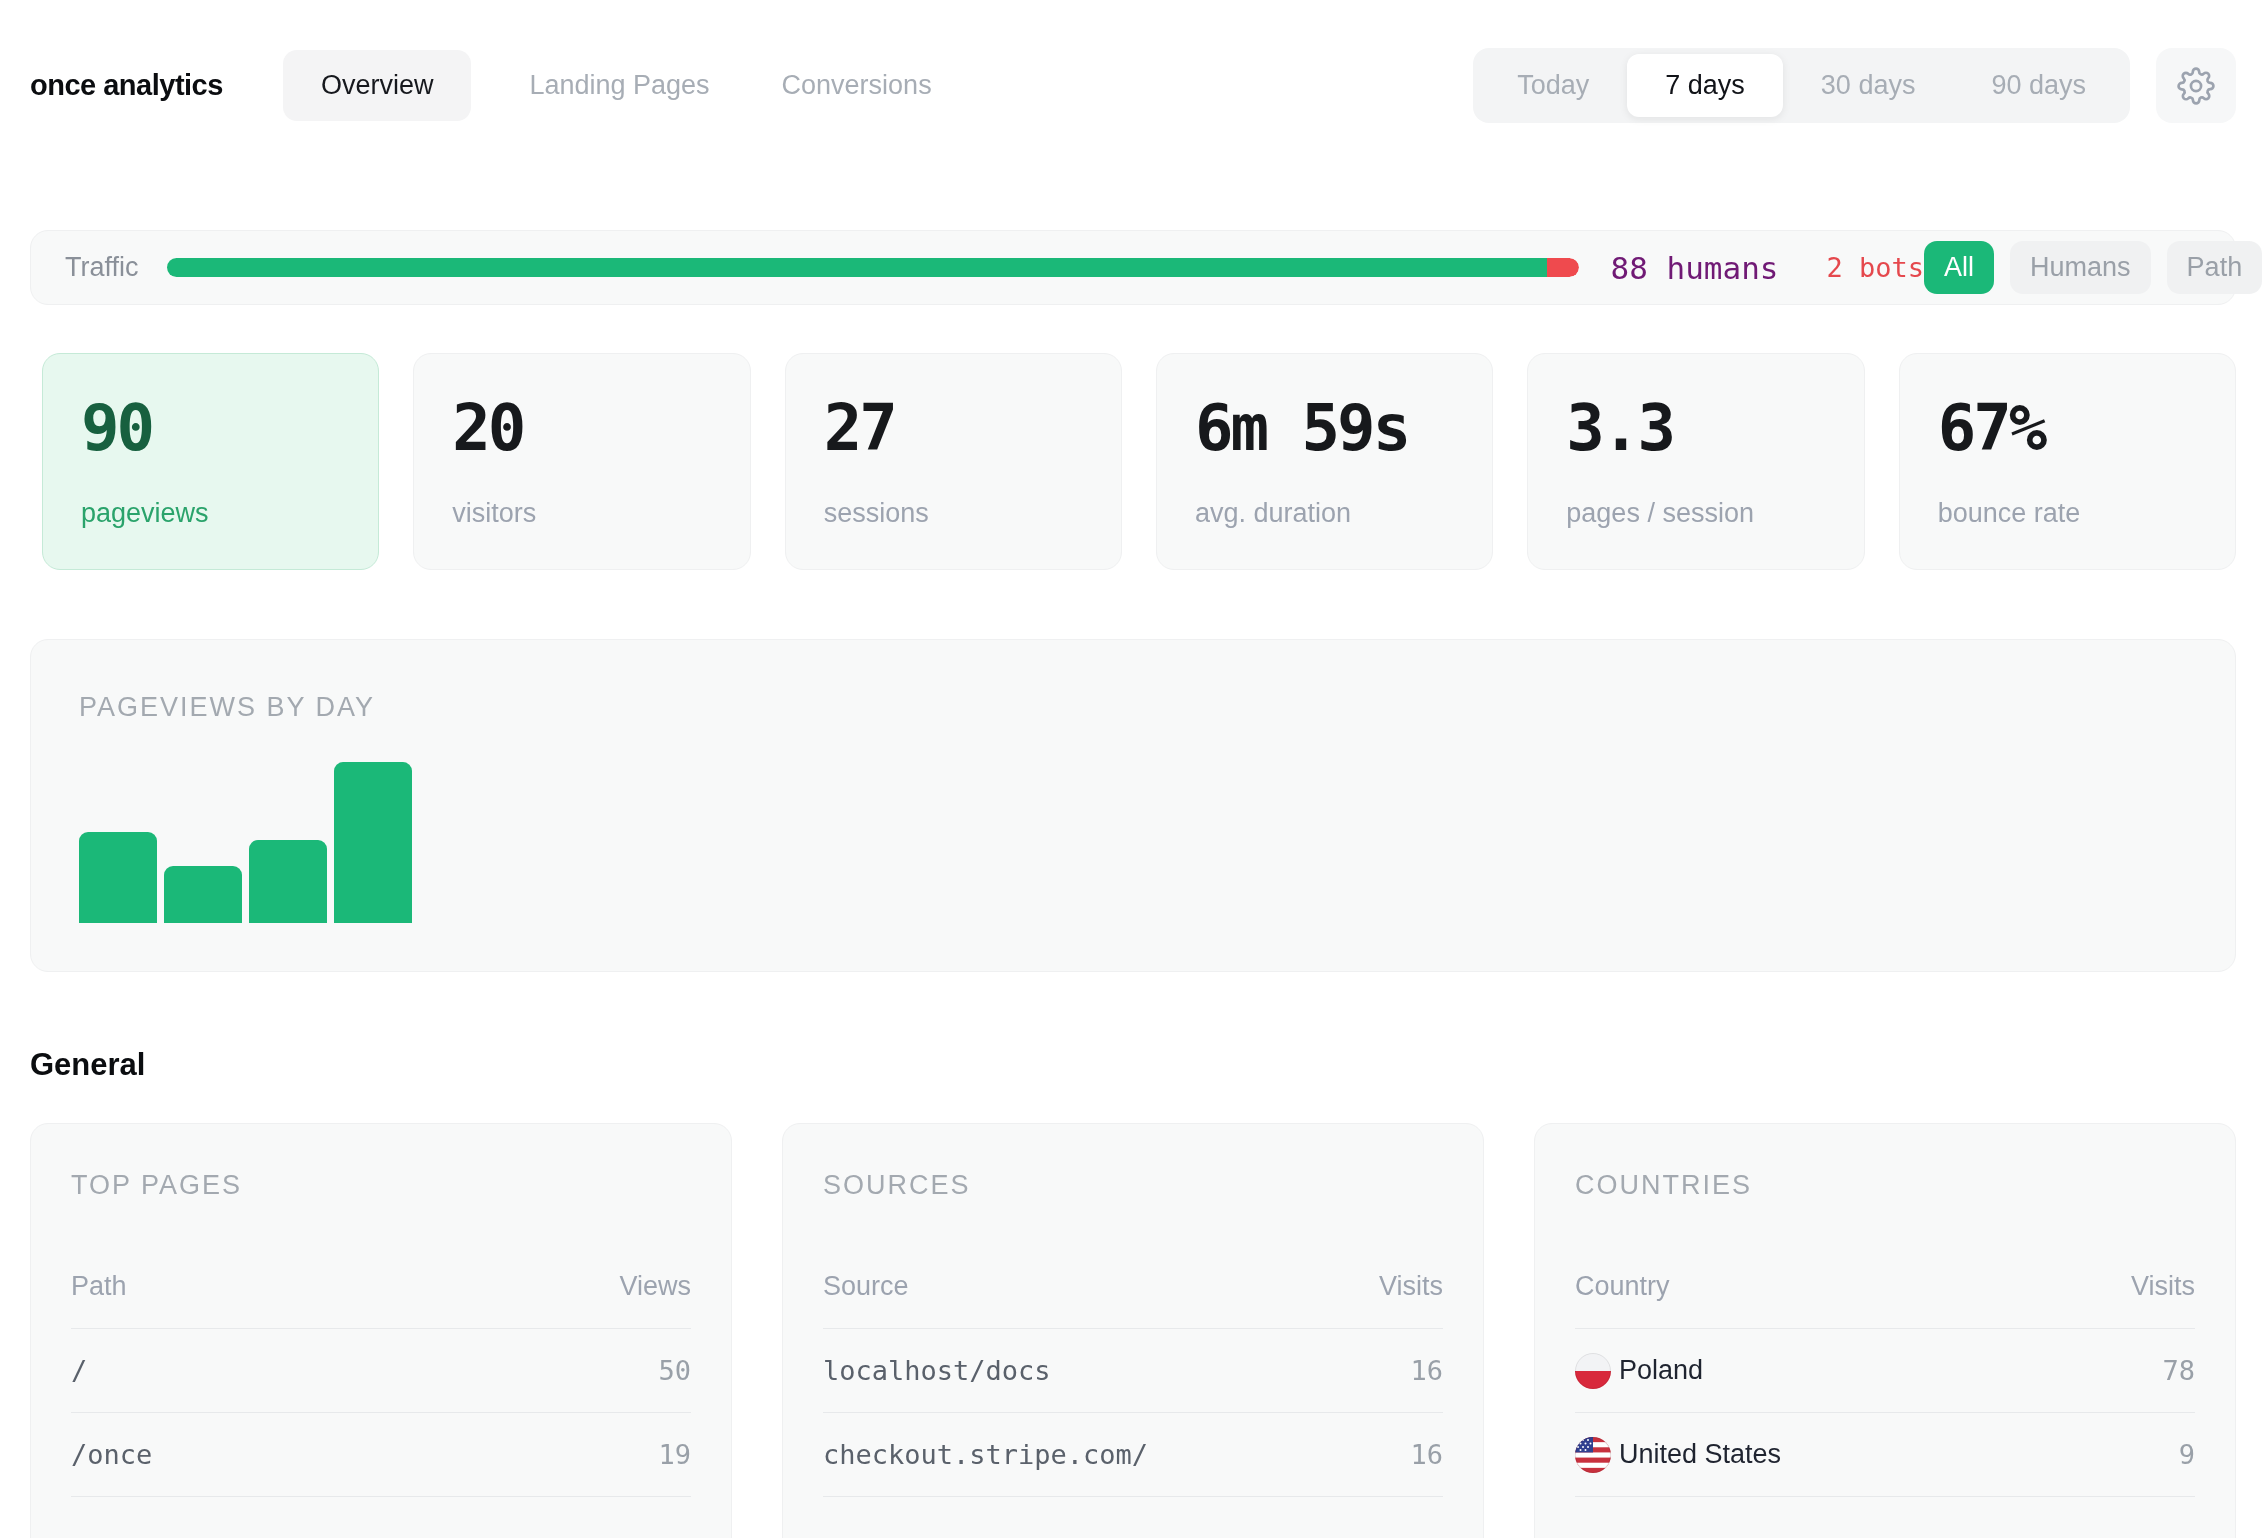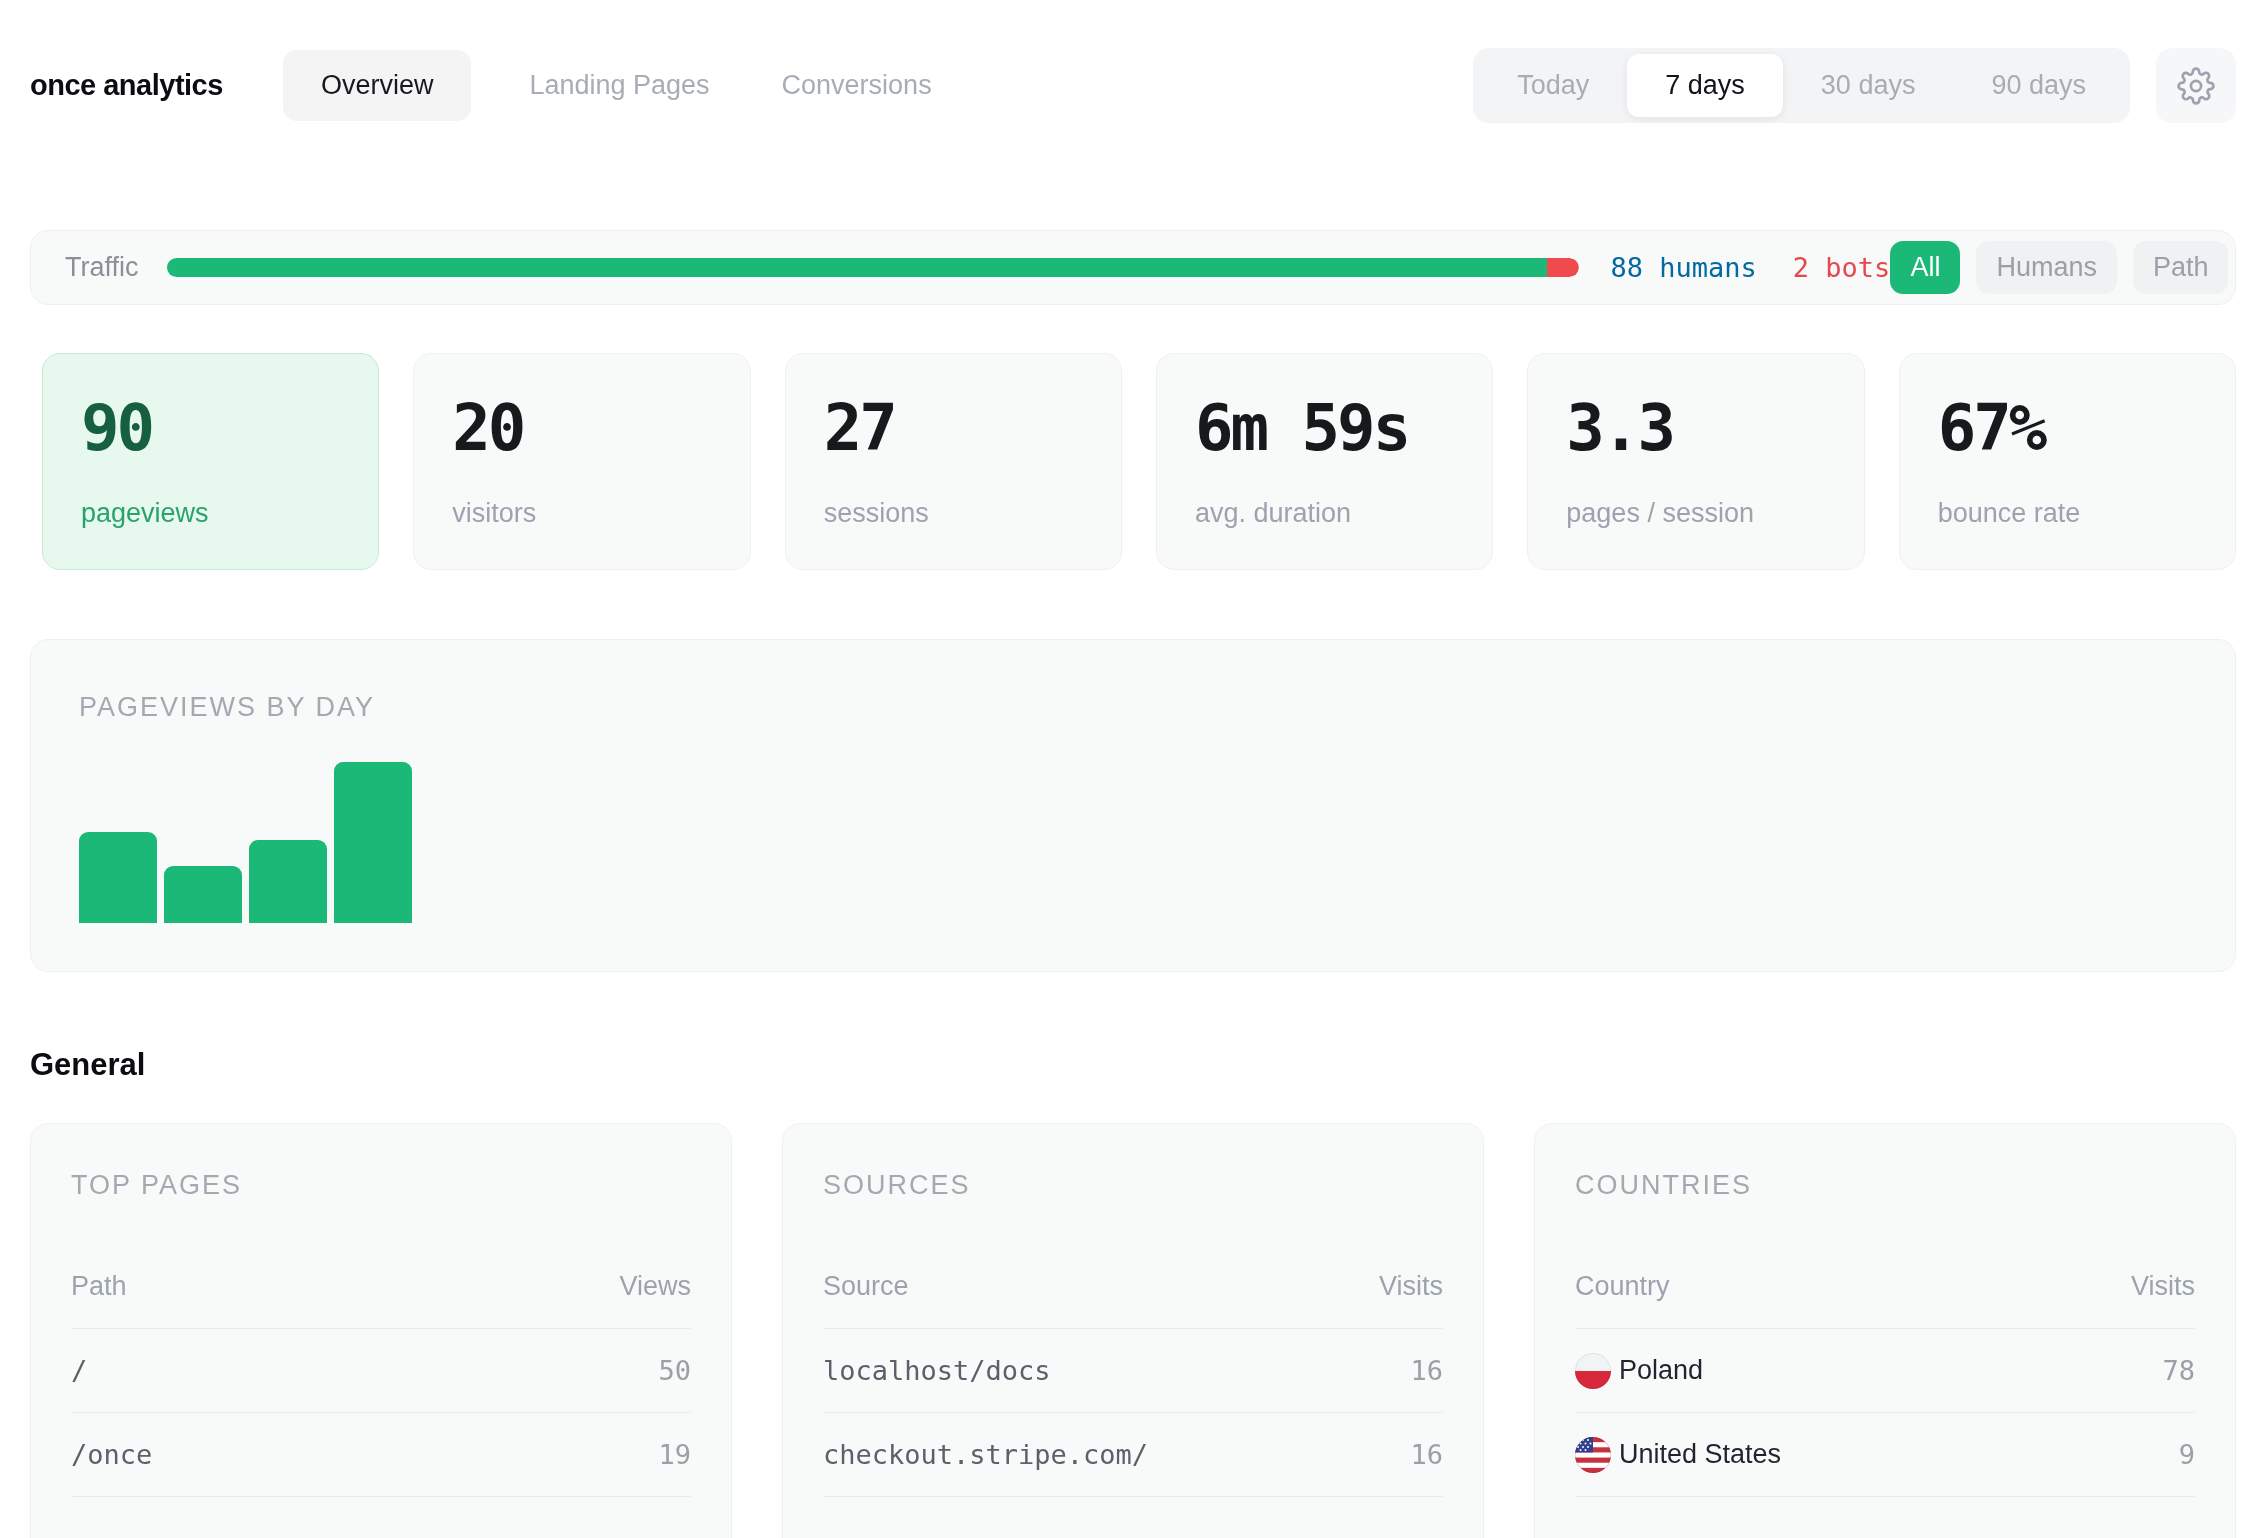--- a/index.html
+++ b/index.html
@@ -22,22 +22,22 @@
   .range-option { font-size: 27px; color: #a7adb5; padding: 16px 38px; border-radius: 12px; background: transparent; border: none; font-family: inherit; cursor: pointer; }
   .range-option.active { background: #ffffff; color: #111318; box-shadow: 0 2px 8px rgba(20,24,31,0.08); }
   .gear-btn { margin-left: 26px; width: 80px; height: 75px; background: #f6f7f8; border: none; border-radius: 16px; display: flex; align-items: center; justify-content: center; cursor: pointer; }
 
   
   .traffic-card { margin-top: 107px; height: 75px; background: #f8f9f9; border: 1px solid #eff0f1; border-radius: 18px; display: flex; align-items: center; padding: 0 34px; }
   .traffic-label { font-size: 27px; color: #8a9099; margin-right: 28px; }
   .traffic-track { width: 1412px; height: 19px; border-radius: 10px; overflow: hidden; display: flex; flex: none; }
   .seg-humans { background: #1bb878; }
   .seg-bots { background: #ef4a4e; border-radius: 0 10px 10px 0; }
-  .traffic-humans { font-size: 27px; color: #0369a1; margin-left: 32px; white-space: nowrap; }
-  .traffic-bots { font-size: 27px; color: #e5484d; margin-left: 36px; white-space: nowrap; }
+  .traffic-humans { font-size: 31px; color: #701a75; margin-left: 32px; white-space: nowrap; }
+  .traffic-bots { font-size: 27px; color: #e5484d; margin-left: 48px; white-space: nowrap; }
   .traffic-filters { margin-left: auto; display: flex; align-items: center; gap: 16px; }
   .filter-btn { font-size: 27px; border: none; border-radius: 13px; padding: 11px 20px; font-family: inherit; cursor: pointer; background: #f0f1f2; color: #9aa0a8; }
   .filter-btn.active { background: #1bb878; color: #ffffff; }
 
   
   .stats-row { margin-top: 48px; display: flex; gap: 34px; padding-left: 12px; }
   .stat-card { flex: 1; height: 217px; background: #f8f9f9; border: 1px solid #eff0f1; border-radius: 18px; padding: 42px 38px 40px; display: flex; flex-direction: column; cursor: pointer; }
   .stat-value { font-family: "DejaVu Sans Mono", monospace; font-size: 64px; font-weight: 700; letter-spacing: -3px; color: #17191c; line-height: 1; white-space: nowrap; }
   .stat-label { margin-top: auto; font-size: 27px; color: #9ca3af; }
   .stat-card.highlight { background: #e7f8ef; border-color: #c5ead7; }

